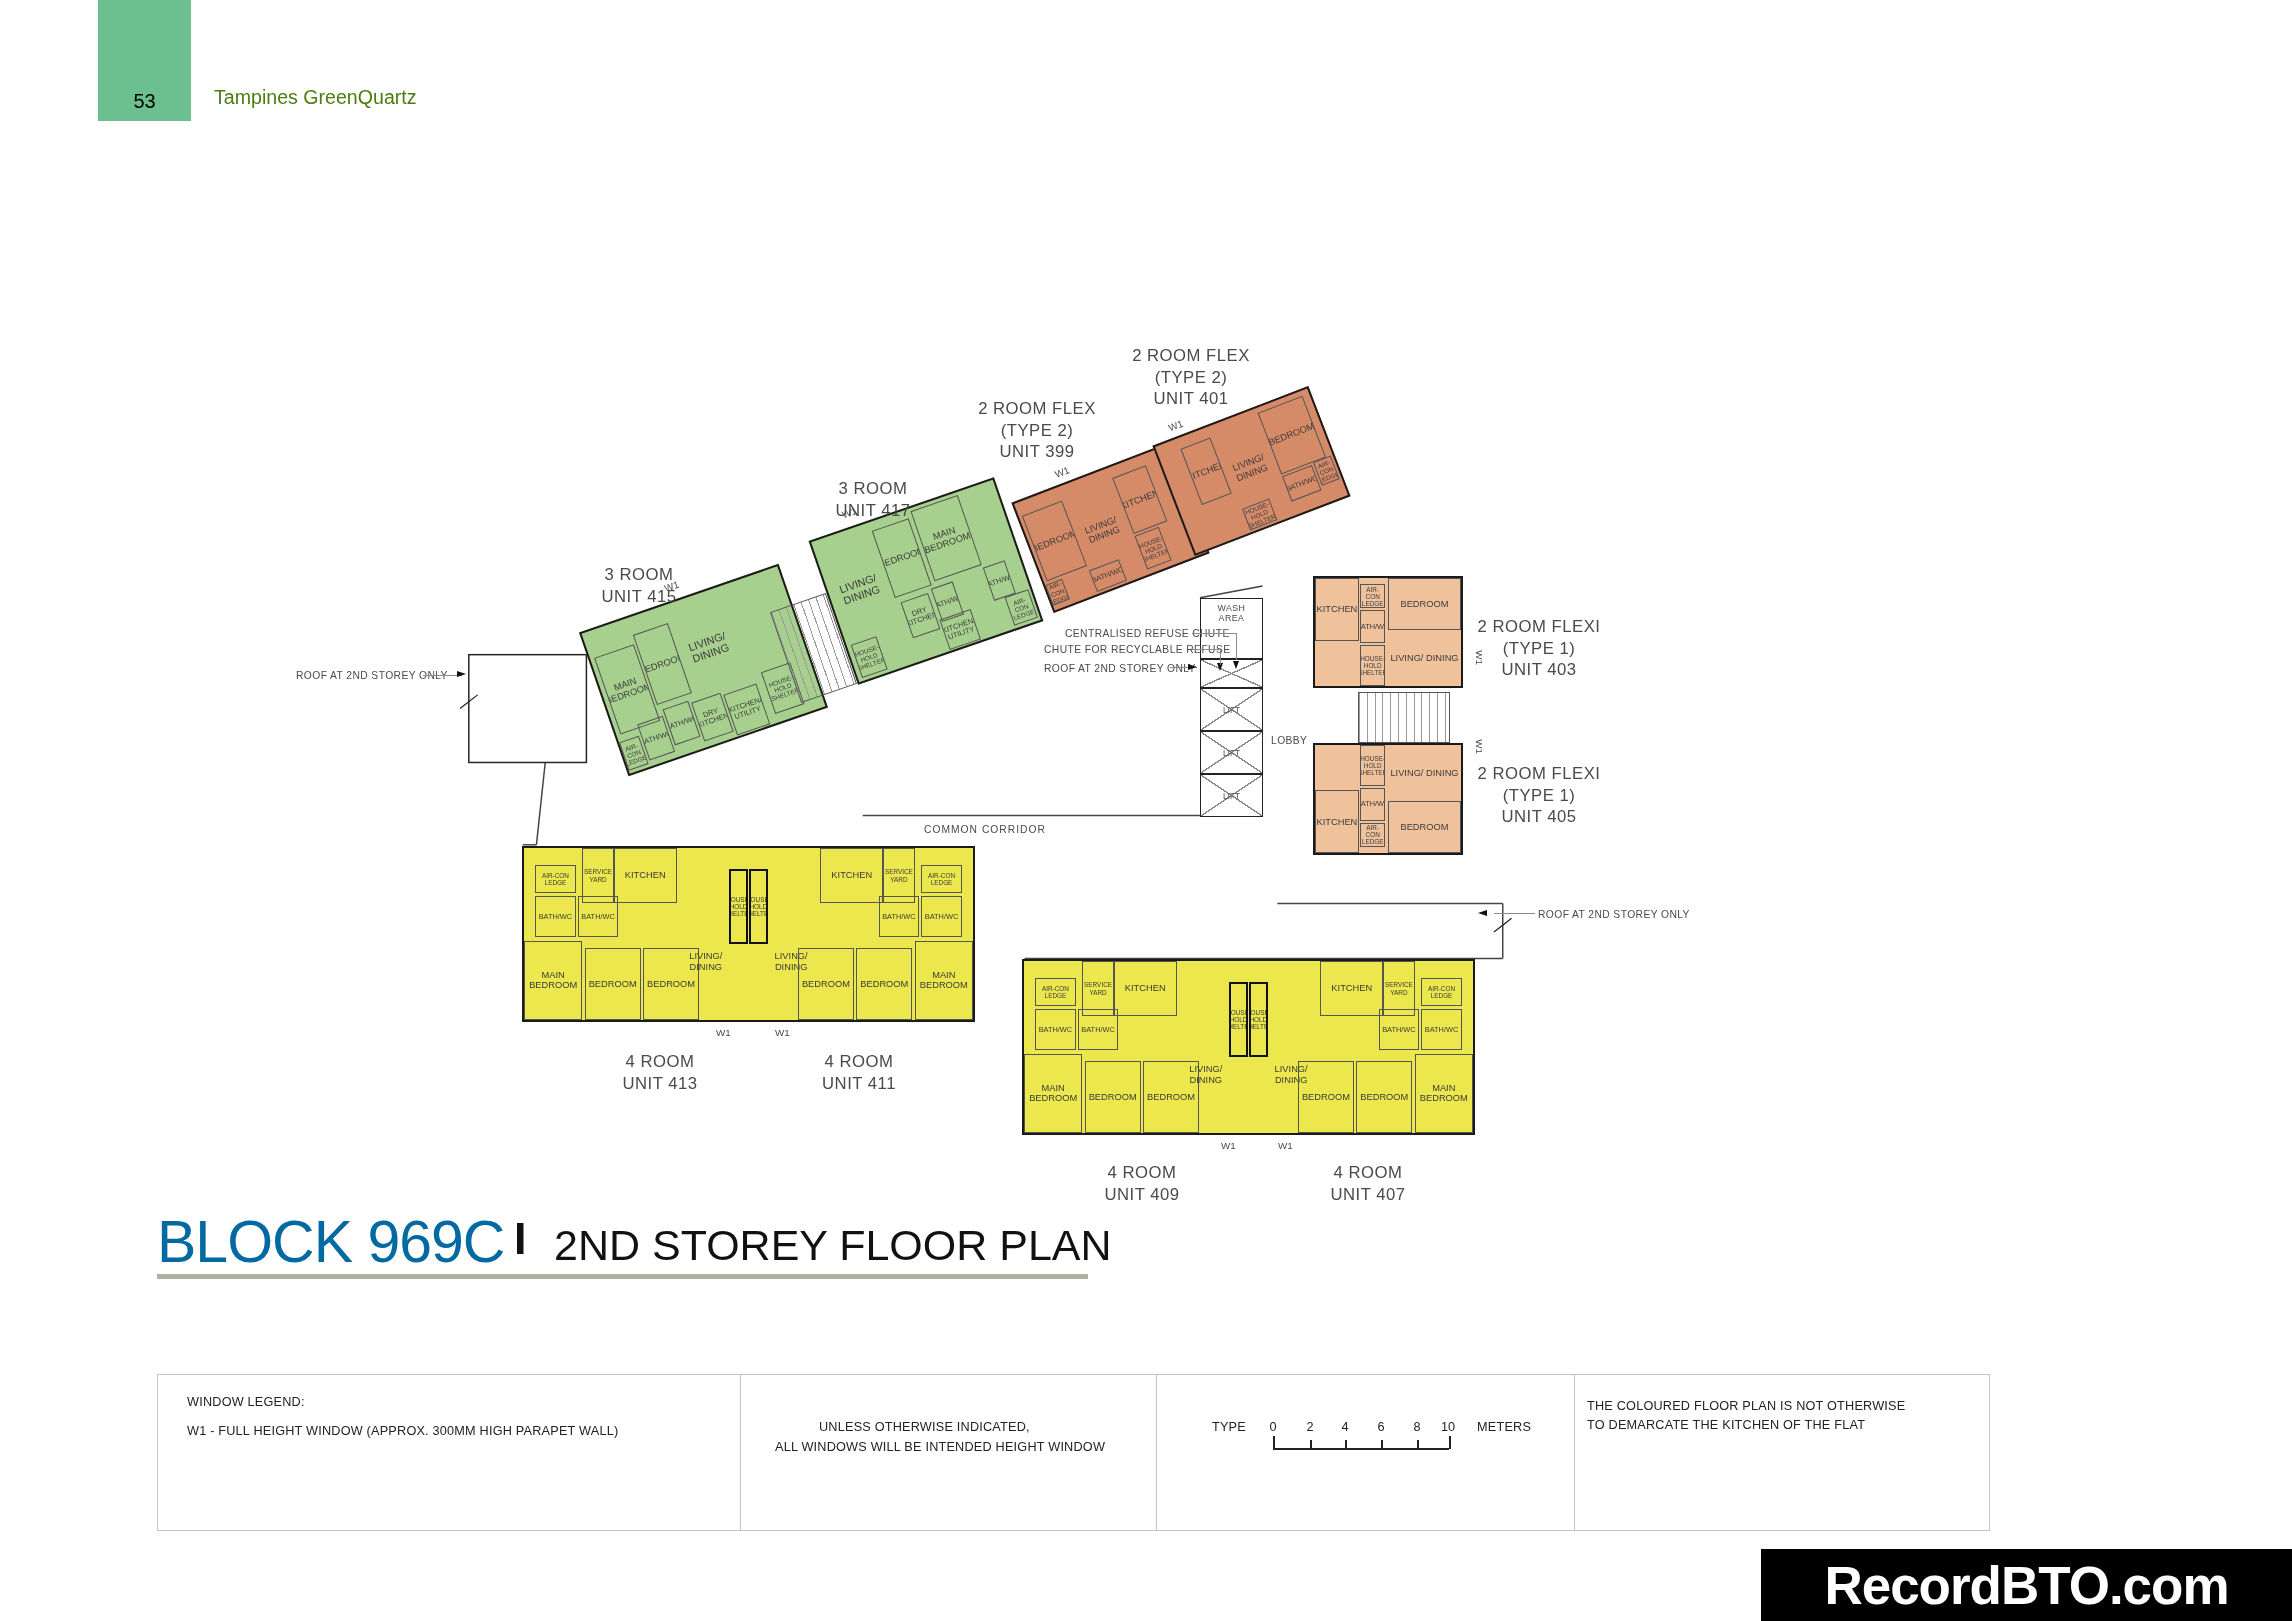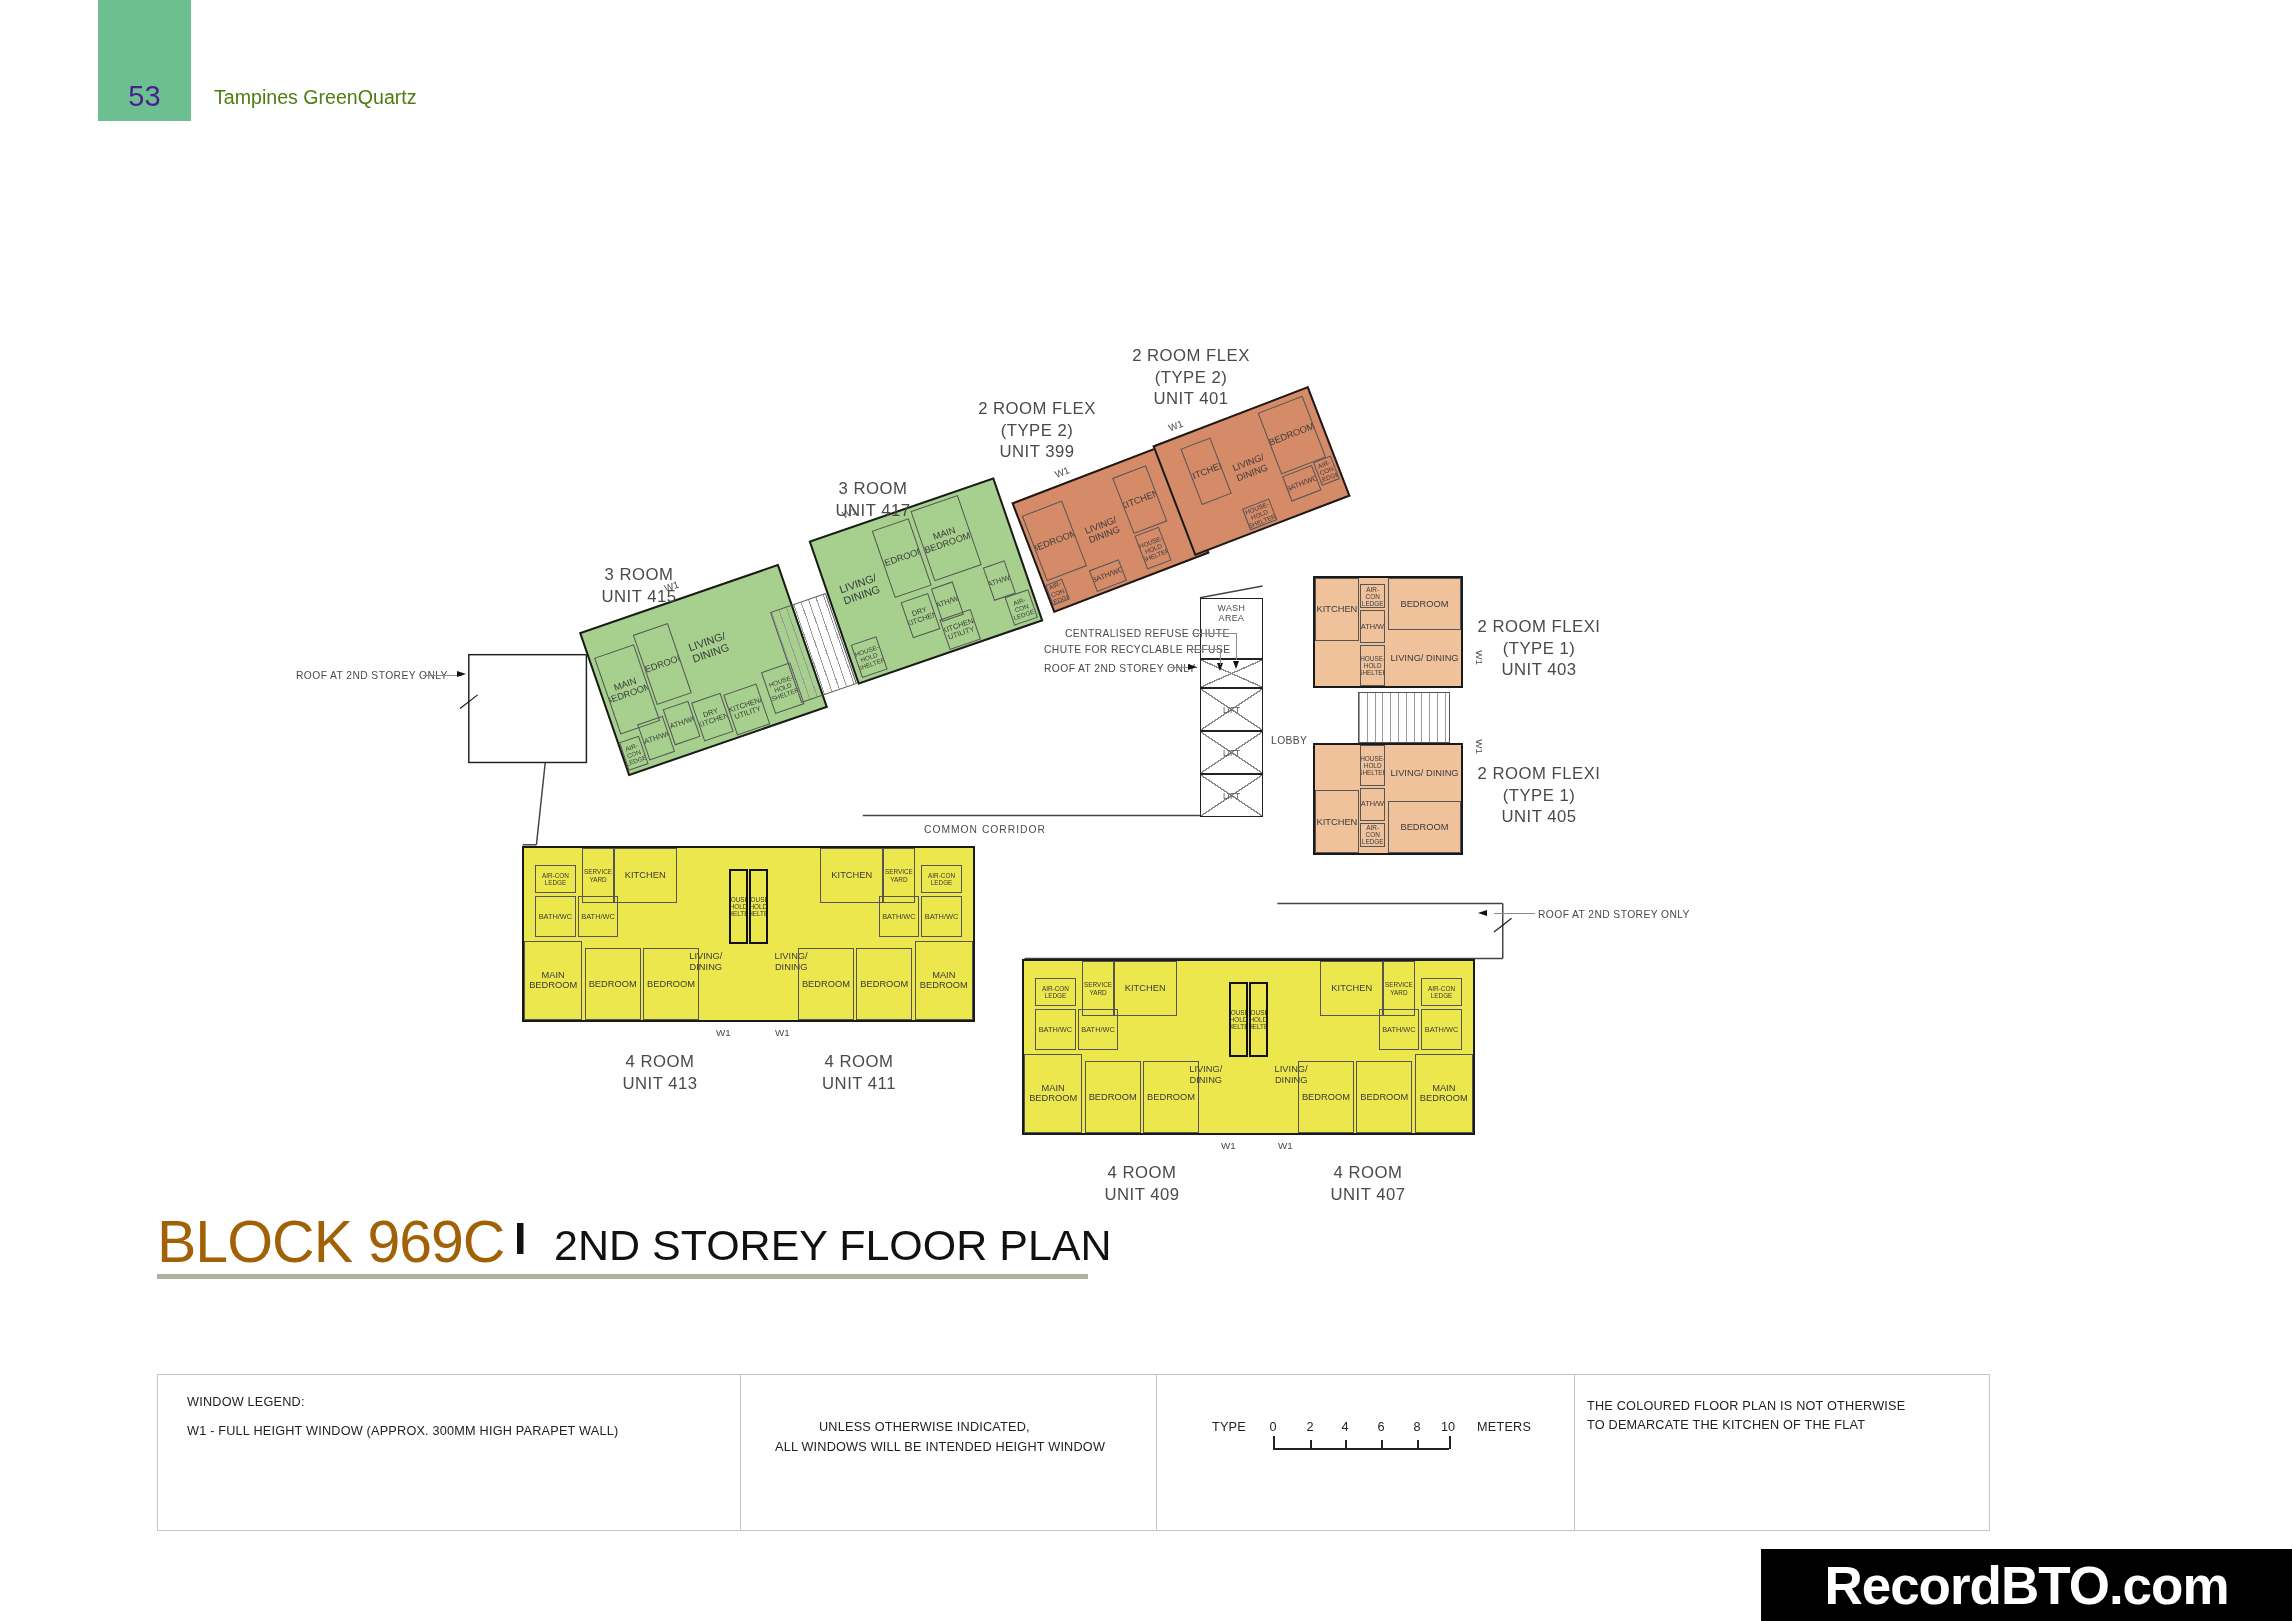--- a/index.html
+++ b/index.html
@@ -1,21 +1,21 @@
 <!DOCTYPE html>
 <html><head>
 <meta charset="utf-8">
 <style>
   html,body{margin:0;padding:0;}
   body{width:2293px;height:1621px;background:#ffffff;position:relative;
        font-family:"Liberation Sans",sans-serif;color:#333;overflow:hidden;}
   
   .pagebox{position:absolute;left:98px;top:0;width:93px;height:121px;background:#6cbf8e;
            display:flex;align-items:flex-end;justify-content:center;padding-bottom:7.8px;box-sizing:border-box;}
-  .pagenum{font-size:29px;color:#4c1d95;}
+  .pagenum{font-size:20px;color:#000000;}
   .project{position:absolute;left:214px;top:86px;font-size:19.6px;color:#4d7c0f;}
   
   .unit{position:absolute;box-sizing:border-box;border:2.9px solid #1a1a1a;}
   .room{position:absolute;box-sizing:border-box;border:1.2px solid #555;display:flex;
         align-items:center;justify-content:center;text-align:center;line-height:1.1;
         color:#3a3a3a;padding:1px;overflow:hidden;}
   .nob{border:none;}
   .fs6{font-size:6.4px;}.fs7{font-size:7.4px;}.fs9{font-size:9.3px;}
   .fs11{font-size:10.8px;}
   .rgreen{transform:rotate(-19deg);}
@@ -38,21 +38,21 @@
   .colbox{position:absolute;box-sizing:border-box;border:1.5px solid #222;background:#fff;}
   .hl{position:absolute;height:1.2px;background:#8a8a8a;}
   .vl{position:absolute;width:1.2px;background:#8a8a8a;}
   .arr-d{position:absolute;width:0;height:0;border-left:3.9px solid transparent;
          border-right:3.9px solid transparent;border-top:8.8px solid #111;}
   .arr-r{position:absolute;width:0;height:0;border-top:3.9px solid transparent;
          border-bottom:3.9px solid transparent;border-left:9.8px solid #111;}
   .arr-l{position:absolute;width:0;height:0;border-top:3.9px solid transparent;
          border-bottom:3.9px solid transparent;border-right:9.8px solid #111;}
   
-  .t-block{position:absolute;left:157px;top:1208px;font-size:59px;color:#a16207;letter-spacing:-1px;white-space:nowrap;}
+  .t-block{position:absolute;left:157px;top:1208px;font-size:59px;color:#0369a1;letter-spacing:-1px;white-space:nowrap;}
   .t-sep{position:absolute;left:514px;top:1213px;font-size:45px;font-weight:bold;color:#111;}
   .t-sub{position:absolute;left:554px;top:1221px;font-size:43px;color:#111;letter-spacing:0;white-space:nowrap;}
   .t-line{position:absolute;left:157px;top:1274px;width:931px;height:4.9px;background:#b2b1a1;}
   
   .legend{position:absolute;left:157px;top:1374px;width:1833px;height:157px;
           border:1px solid #c4c4c4;box-sizing:border-box;background:#fff;}
   .lcell-div{position:absolute;top:0;width:1px;height:100%;background:#c4c4c4;}
   .ltext{position:absolute;font-size:12.7px;color:#222;letter-spacing:0.2px;white-space:nowrap;}
   .scale-num{position:absolute;font-size:12.7px;color:#222;transform:translateX(-50%);}
   .sbar{position:absolute;background:#222;}

